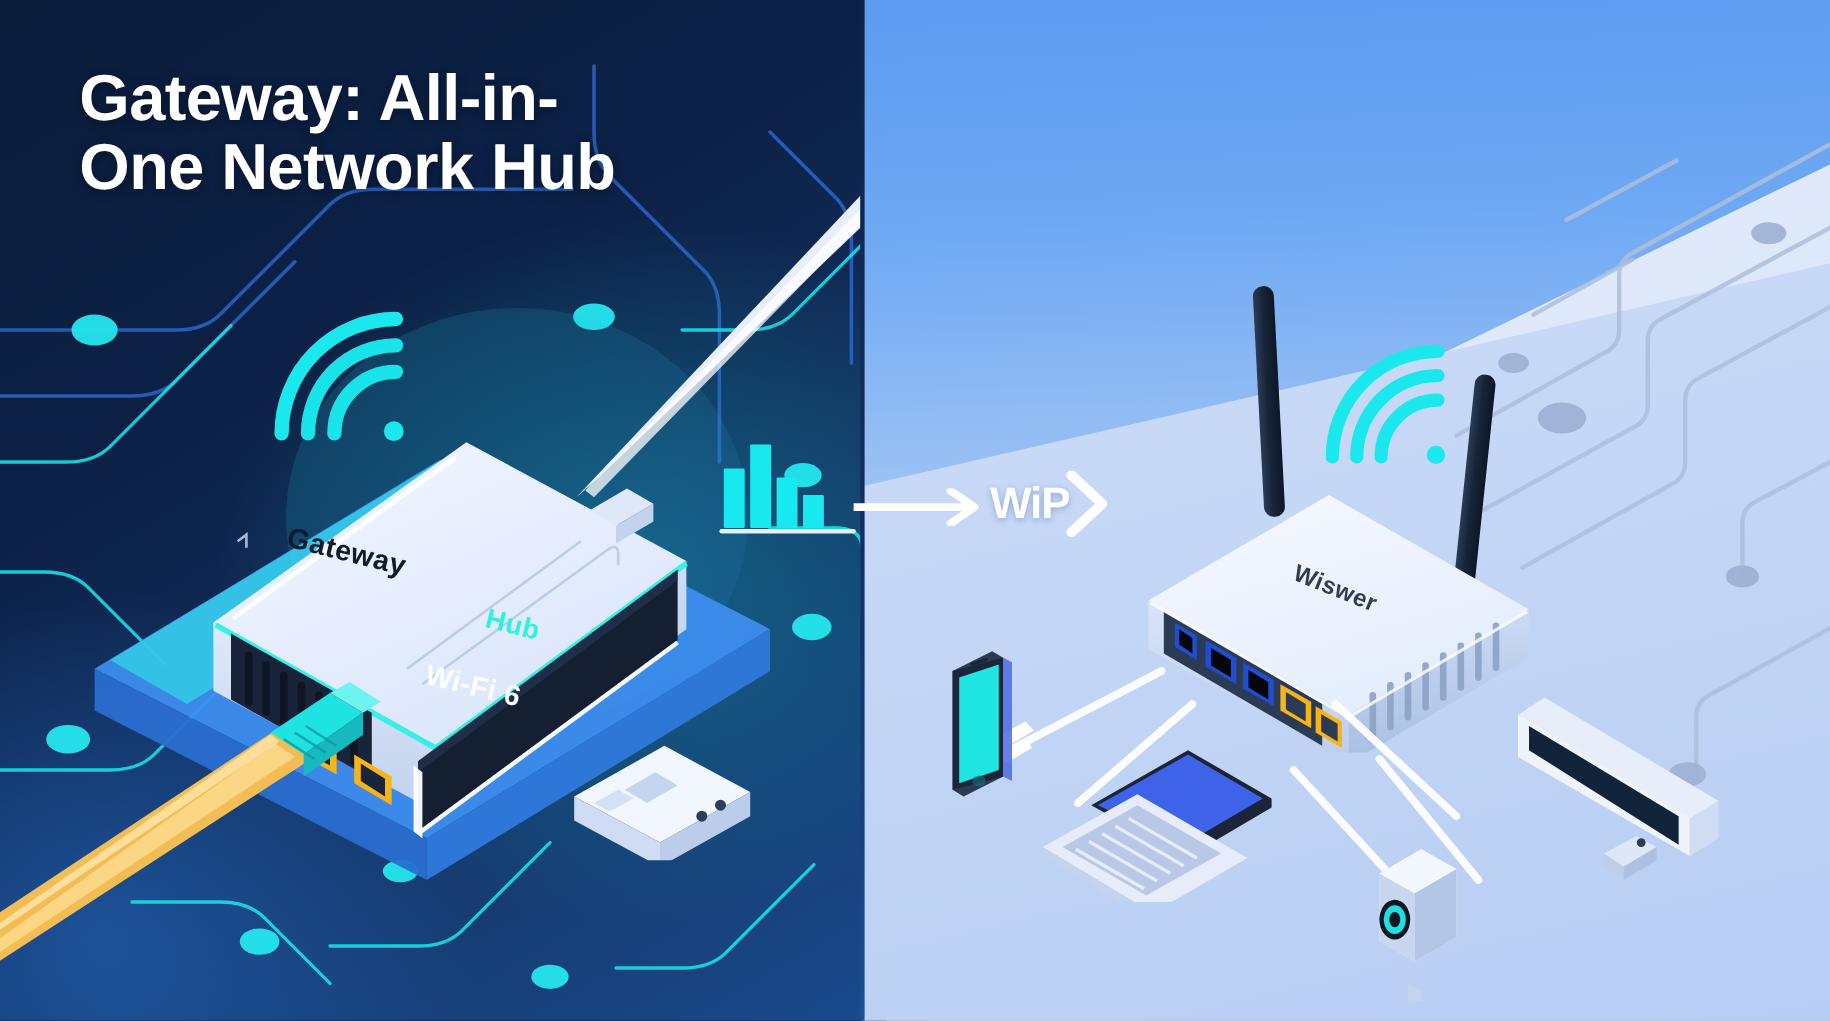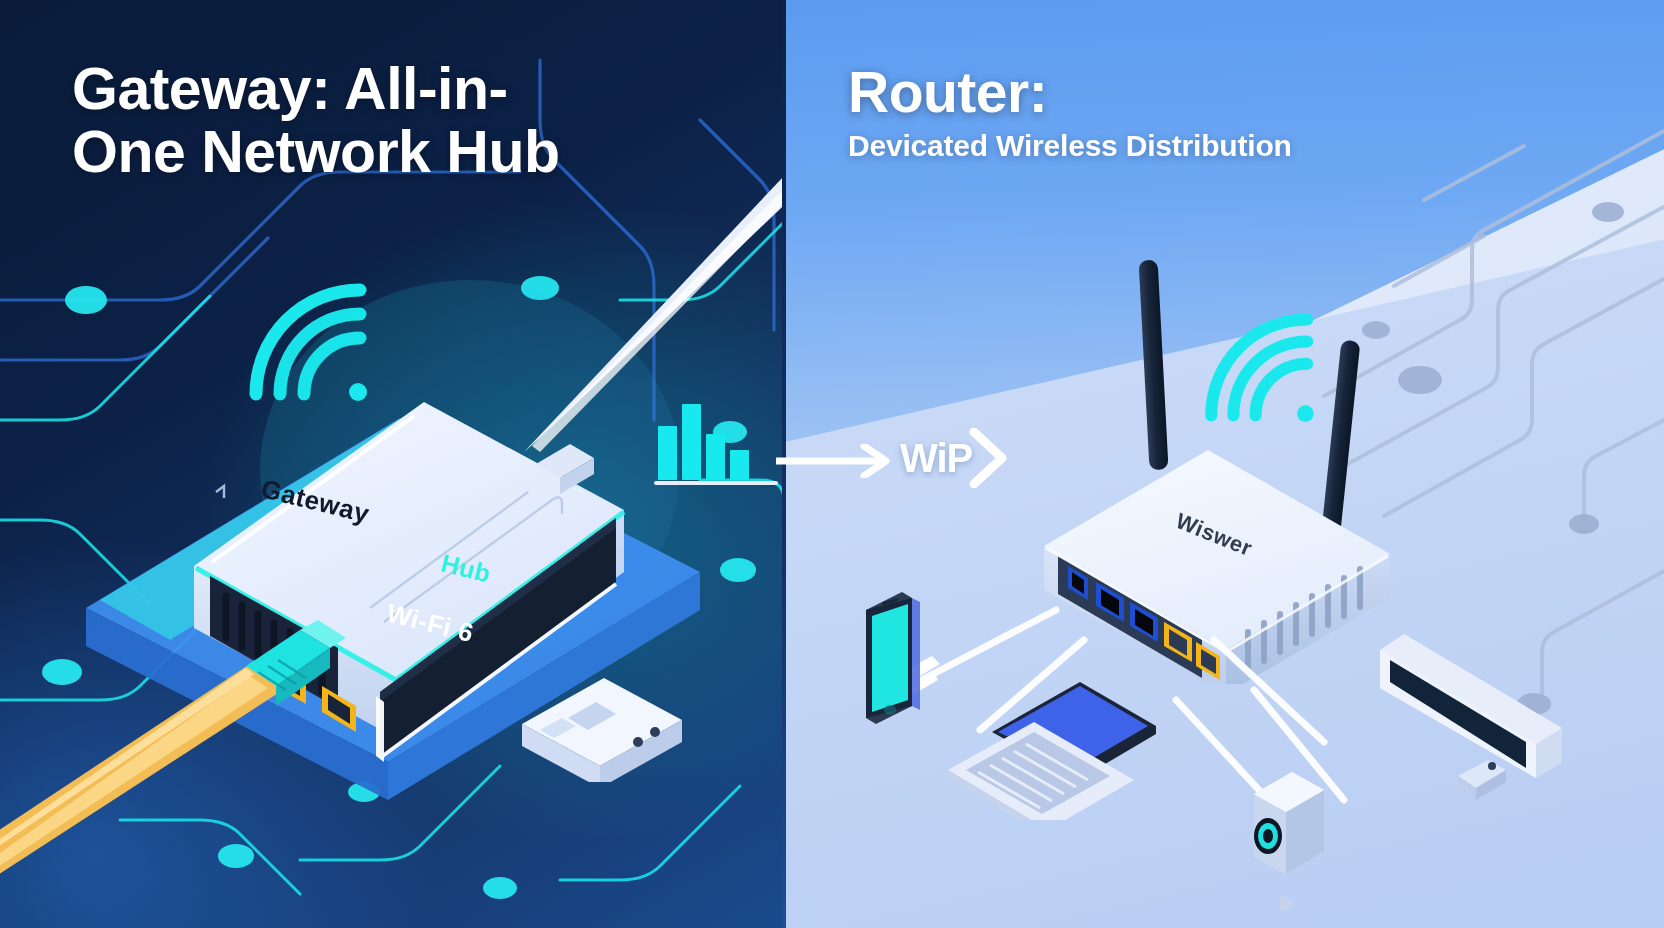--- a/index.html
+++ b/index.html
@@ -341,24 +341,20 @@
       </g>
       <g fill="#9db0d3" opacity=".9">
         <ellipse cx="636" cy="380" rx="22" ry="14"></ellipse>
         <ellipse cx="592" cy="330" rx="14" ry="9"></ellipse>
         <ellipse cx="824" cy="212" rx="16" ry="10"></ellipse>
         <ellipse cx="750" cy="704" rx="17" ry="11"></ellipse>
         <ellipse cx="800" cy="524" rx="15" ry="10"></ellipse>
       </g>
     </svg>
 
-    <div class="title-block" id="title-right" style="left:64px;">
-      <div class="h-main">Router:</div>
-      <div class="h-sub">Devicated Wireless Distribution</div>
-    </div>
 
     <svg style="position:absolute;left:418px;top:312px;width:120px;height:120px;z-index:36" viewBox="0 0 130 130">
       <g fill="none" stroke="#1ae8ec" stroke-width="13" stroke-linecap="round">
         <path d="M10 112 A104 104 0 0 1 114 8"></path>
         <path d="M34 112 A80 80 0 0 1 114 32"></path>
         <path d="M58 112 A56 56 0 0 1 114 56"></path>
       </g>
       <circle cx="112" cy="110" r="9" fill="#1ae8ec"></circle>
     </svg>
 

